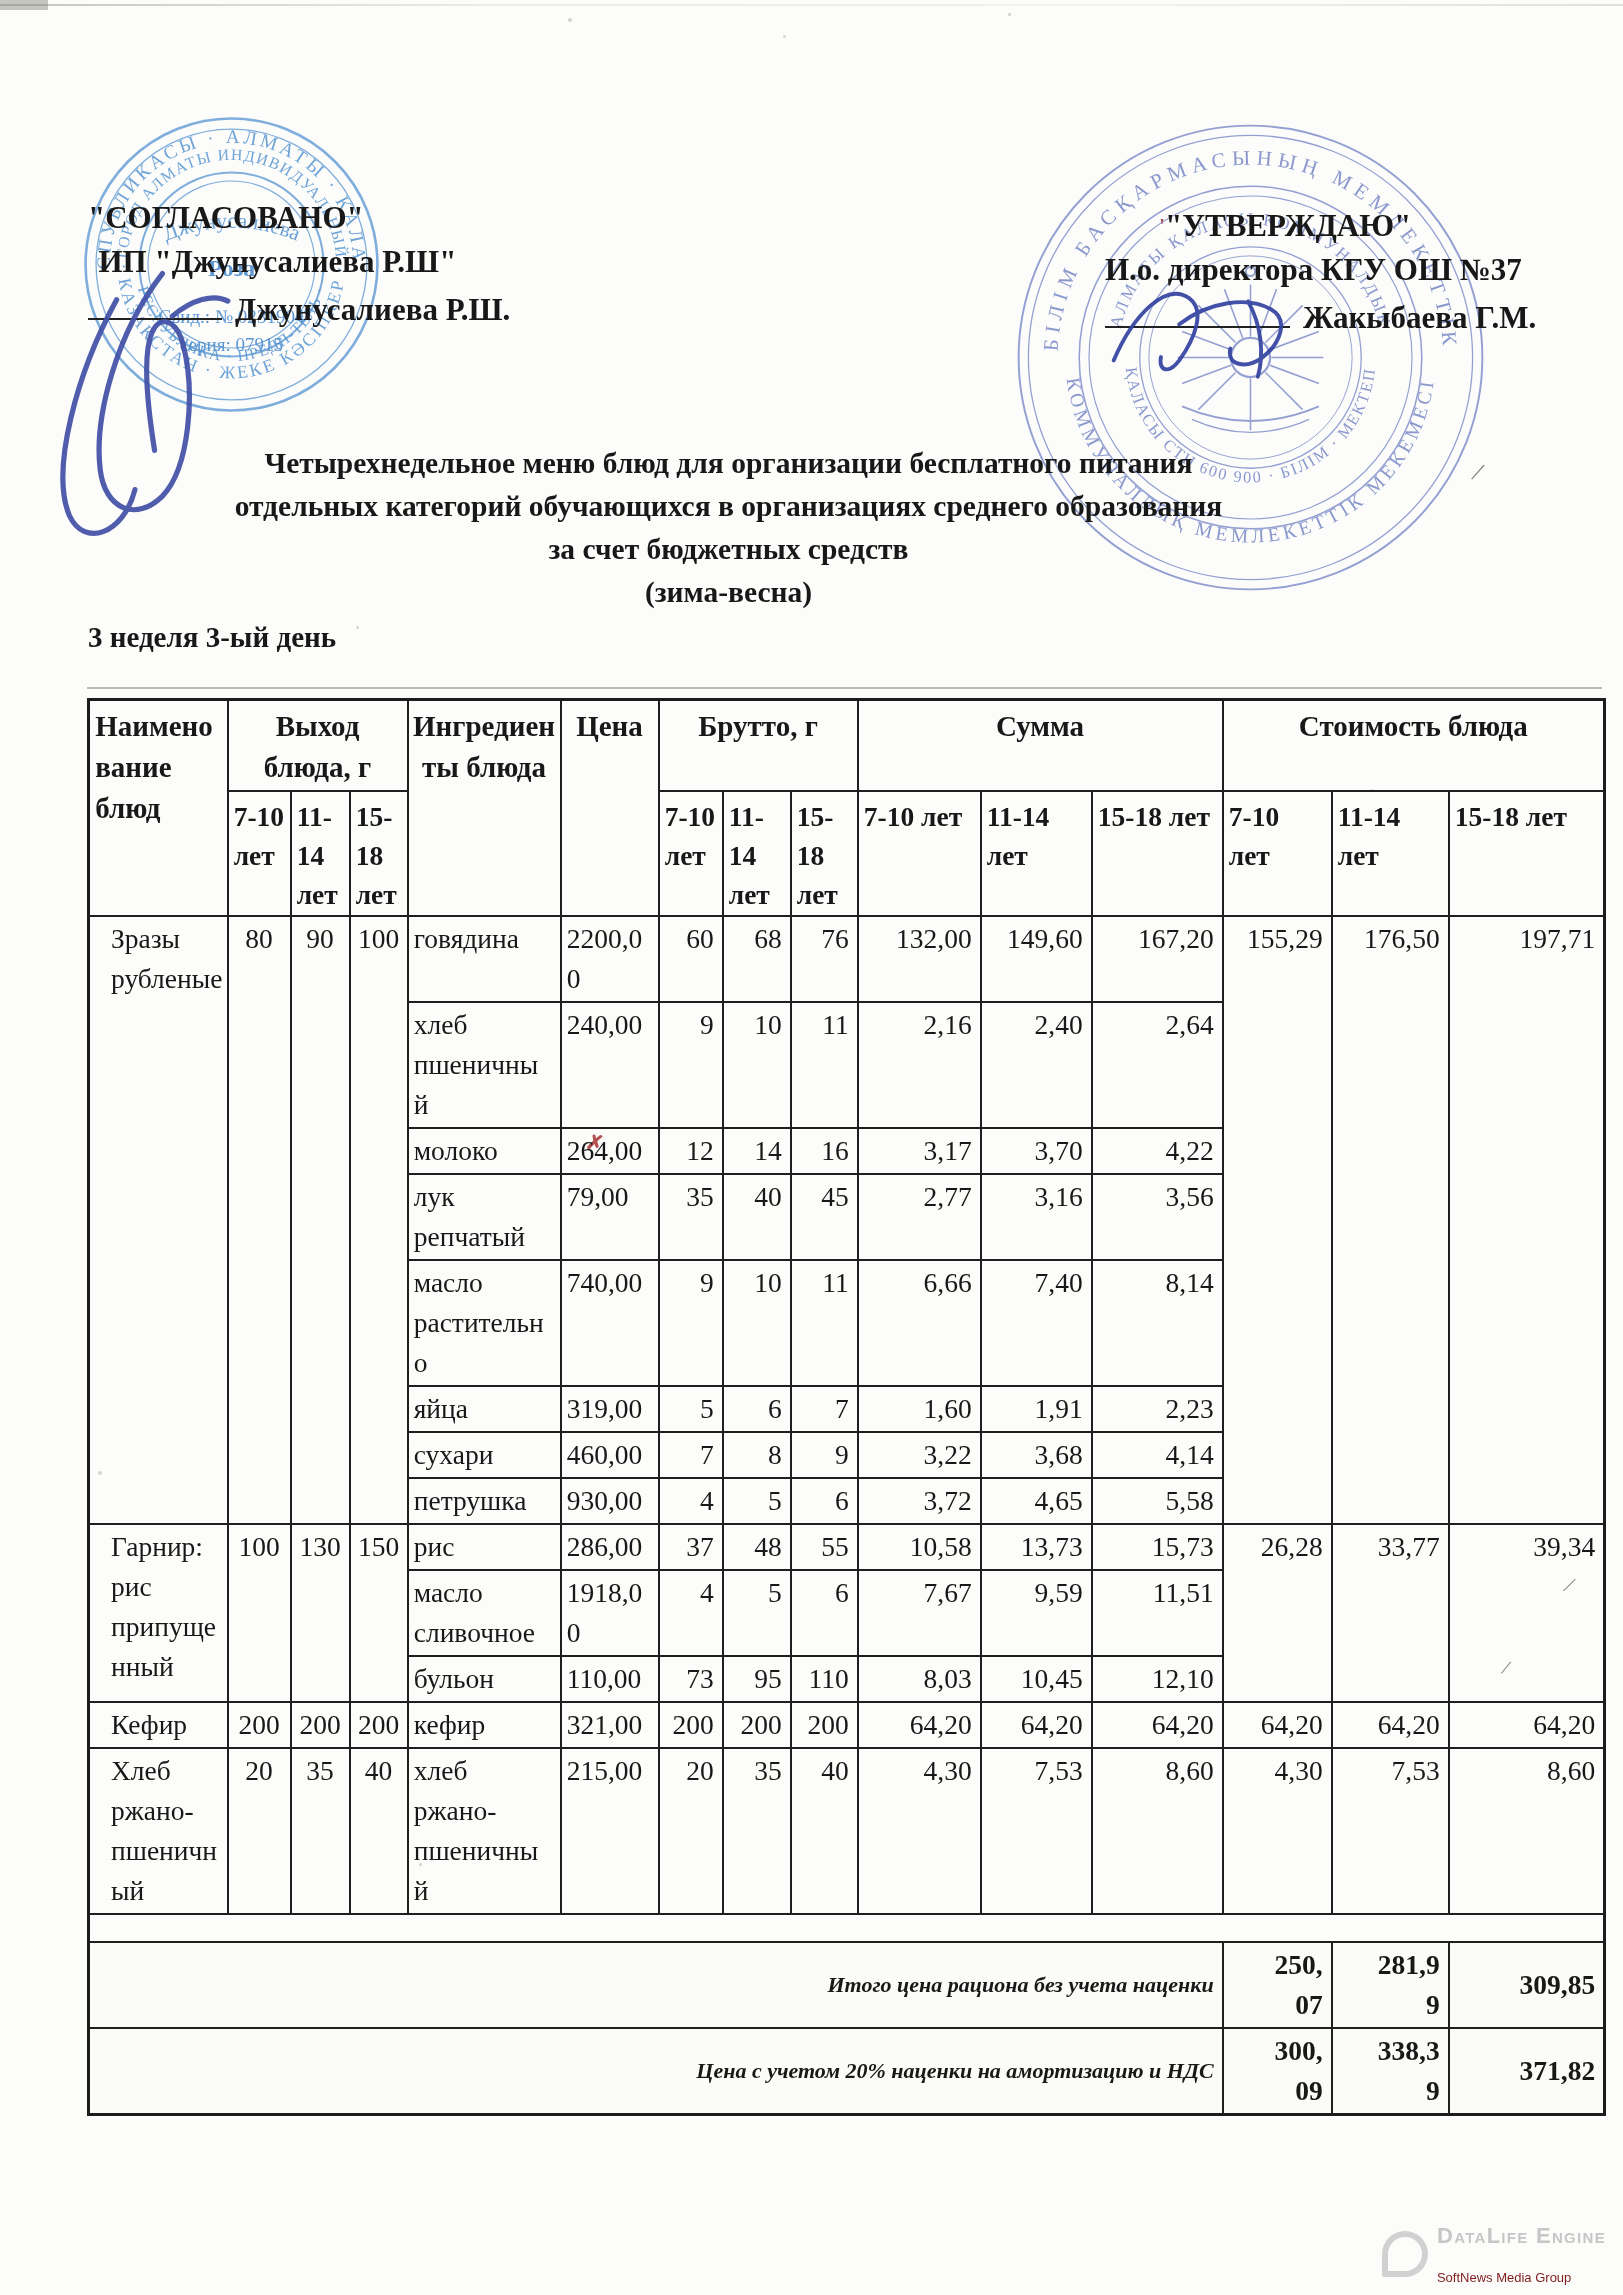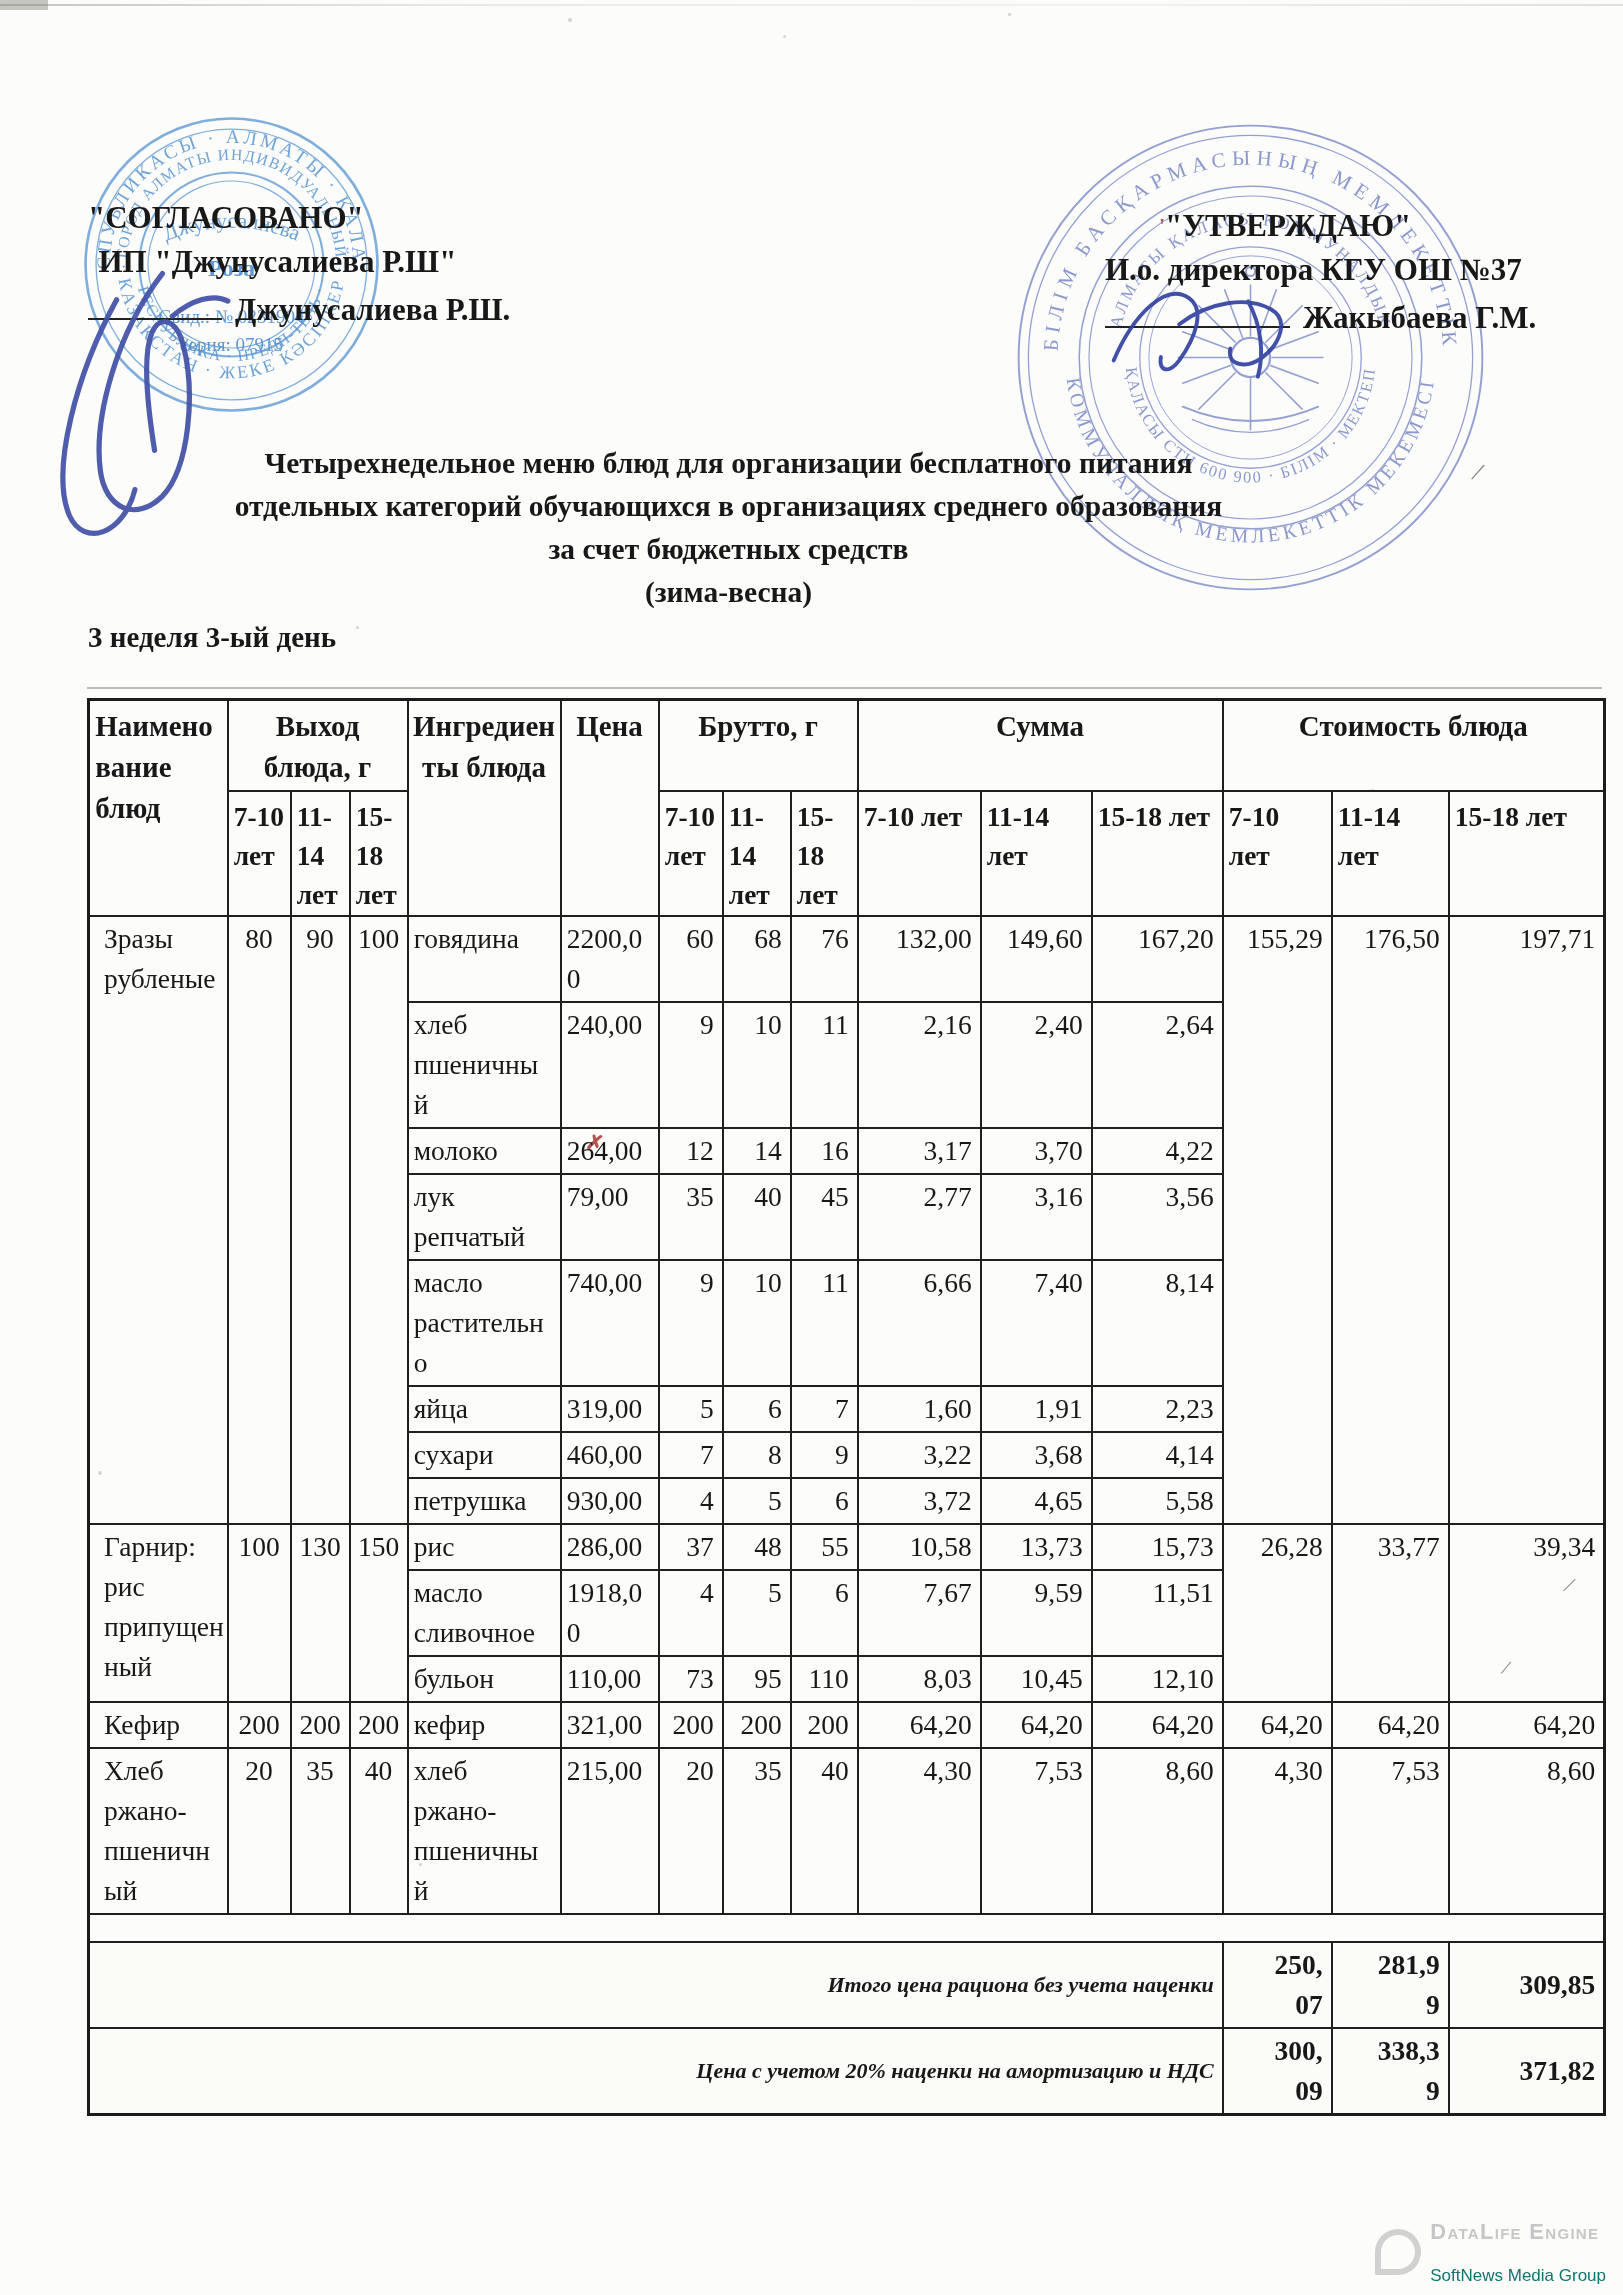--- a/index.html
+++ b/index.html
@@ -35,36 +35,36 @@
   .week{position:absolute;left:88px;top:621px;font-size:29px;font-weight:bold;z-index:3;}
   
   .table-topline{position:absolute;left:87px;top:687px;width:1515px;height:2px;background:#9a9a96;opacity:.65;}
   #menu-table{position:absolute;left:87px;top:698px;width:1515px;border-collapse:collapse;
       table-layout:fixed;border:3.3px solid #1c1c1c;z-index:2;}
   #menu-table th,#menu-table td{border:2px solid #1f1f1f;vertical-align:top;overflow:hidden;}
   #menu-table th{font-size:29px;font-weight:bold;text-align:center;padding:5.2px 3.9px 1.3px 3.9px;line-height:41px;overflow-wrap:break-word;}
   #menu-table th.th-name{text-align:left;padding-left:5.2px;}
   #menu-table th.age{text-align:left;padding-left:5.2px;font-size:27.5px;line-height:39px;overflow-wrap:break-word;}
   #menu-table td{font-size:27.5px;line-height:40px;padding:2px 7.9px 2px 3.9px;text-align:right;overflow-wrap:break-word;}
-  #menu-table td.dish{text-align:left;padding-left:14px;padding-right:2.6px;}
+  #menu-table td.dish{text-align:left;padding-left:21px;padding-right:2.6px;}
   #menu-table td.ing{text-align:left;padding-left:5.2px;padding-right:12px;}
   #menu-table td.price{text-align:left;padding-left:5.2px;margin-top:24px;}
   #menu-table td.out{text-align:center;padding:2px 2.6px;}
   #menu-table td.cost{text-align:right;}
   #menu-table td.blank{padding:0;}
   #menu-table td.total{font-style:italic;font-weight:bold;font-size:22px;text-align:right;
       vertical-align:middle;padding-left:7.9px;background:#fbfbf8;}
   #menu-table td.tval{font-weight:bold;vertical-align:middle;background:#fbfbf8;padding-left:44px;}
   
   .wm{position:absolute;right:17px;bottom:10.5px;display:flex;align-items:center;gap:9.2px;
       font-family:"Liberation Sans",sans-serif;z-index:3;}
   .wm-logo{width:34px;height:34px;border:6.5px solid #c9c9c9;border-radius:50% 50% 50% 2.6px;opacity:.85;}
   .wm-text{display:flex;flex-direction:column;line-height:1.05;}
   .wm-brand{font-size:22px;font-weight:bold;color:#c6c6c6;font-variant:small-caps;letter-spacing:1.3px;}
-  .wm-sub{font-size:17px;color:#0f766e;margin-top:24px;}
+  .wm-sub{font-size:13px;color:#7f1d1d;margin-top:24px;}
   svg text{font-family:"Liberation Serif","DejaVu Serif",serif;}
 </style>
 </head>
 <body>
 
 <div class="page">
 
   <div class="scan-top"></div>
   <div class="scan-corner"></div>
   <div class="speck" style="left:568px;top:18.3px;width:3.9px;height:3.9px;"></div>

